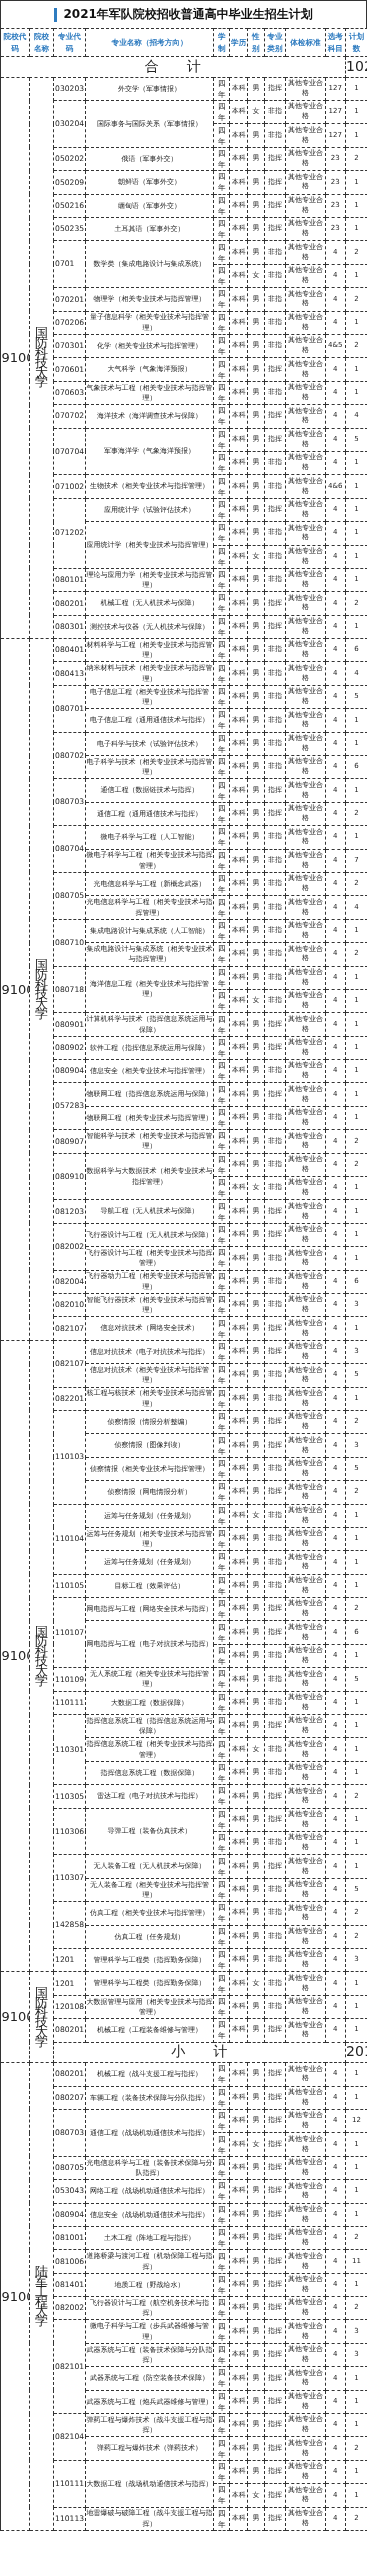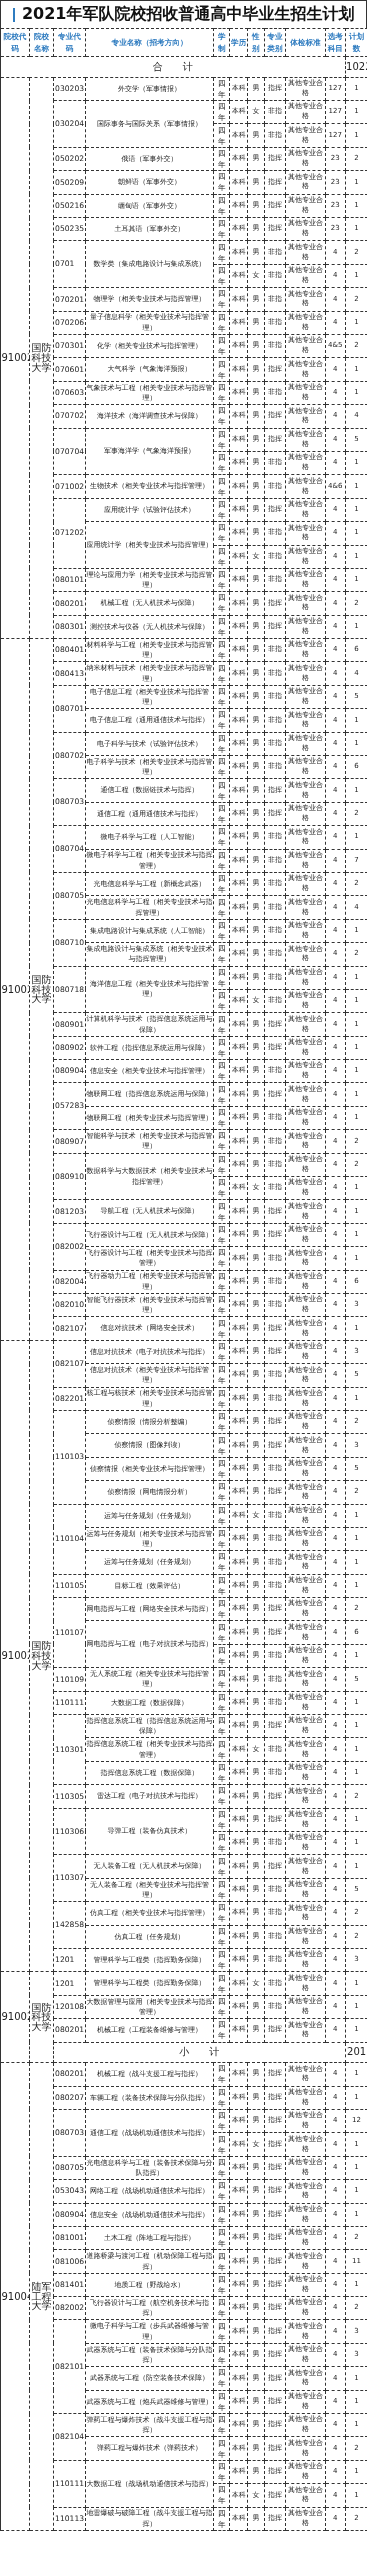--- a/index.html
+++ b/index.html
@@ -1,26 +1,26 @@
 <!DOCTYPE html>
 <html style="font-size:8.7px"><head>
 <meta charset="utf-8">
 <style>
   html,body{margin:0;padding:0;background:#fff;}
   body{width:367px;font-family:"DejaVu Sans","Liberation Sans",sans-serif;color:#222;}
-  .title{height:28px;display:flex;align-items:center;justify-content:center;font-weight:bold;font-size:16px;color:#111;border-left:0.5px solid #333;border-right:0.5px solid #333;border-top:0.5px solid #333;box-sizing:border-box;}
+  .title{height:28px;display:flex;align-items:center;justify-content:center;font-weight:bold;font-size:12px;color:#111;border-left:0.5px solid #333;border-right:0.5px solid #333;border-top:0.5px solid #333;box-sizing:border-box;}
   .title .bar{display:inline-block;width:2.7px;height:14px;background:#2f7cc0;margin-right:6.6px;}
   table{border-collapse:collapse;width:367px;table-layout:fixed;}
   td,th{border:0.5px dashed #333;text-align:center;vertical-align:middle;padding:0 0.5px;font-size:7px;line-height:9.8px;overflow:hidden;}
   th{color:#2f7cc0;font-weight:bold;font-size:7.6px;height:27px;line-height:12px;}
   td.name{font-size:7px;line-height:10.4px;}
   td.yr{line-height:11px;font-size:7.6px;}
   td.code{font-size:7.6px;text-align:left;padding-left:1.1px;}
-  td.sc{font-size:10px;}
-  td.sum{font-size:10px;height:19.7px;}
+  td.sc{font-size:13px;}
+  td.sum{font-size:14px;height:19.7px;}
   tr.r td{height:22.4px;}
   table{border-left:0.8px solid #333;border-right:0.8px solid #333;}
 </style>
 </head>
 <body>
 
 <div class="title">
   <span class="bar"></span>
   <span>2021年军队院校招收普通高中毕业生招生计划</span>
 </div>

